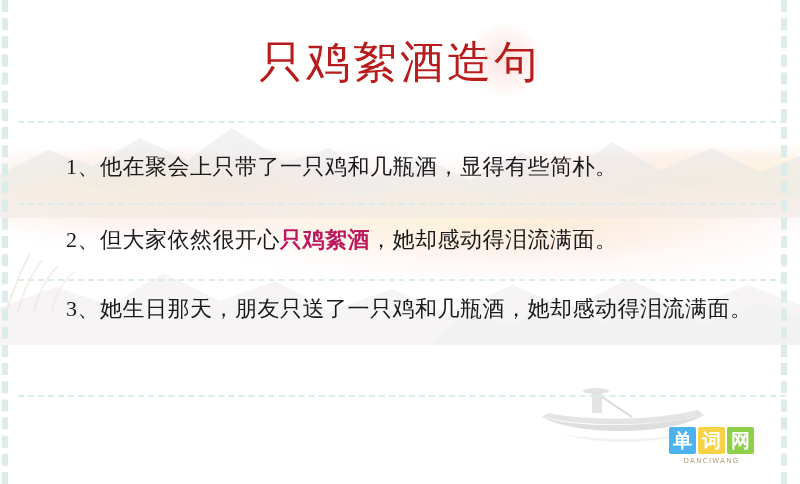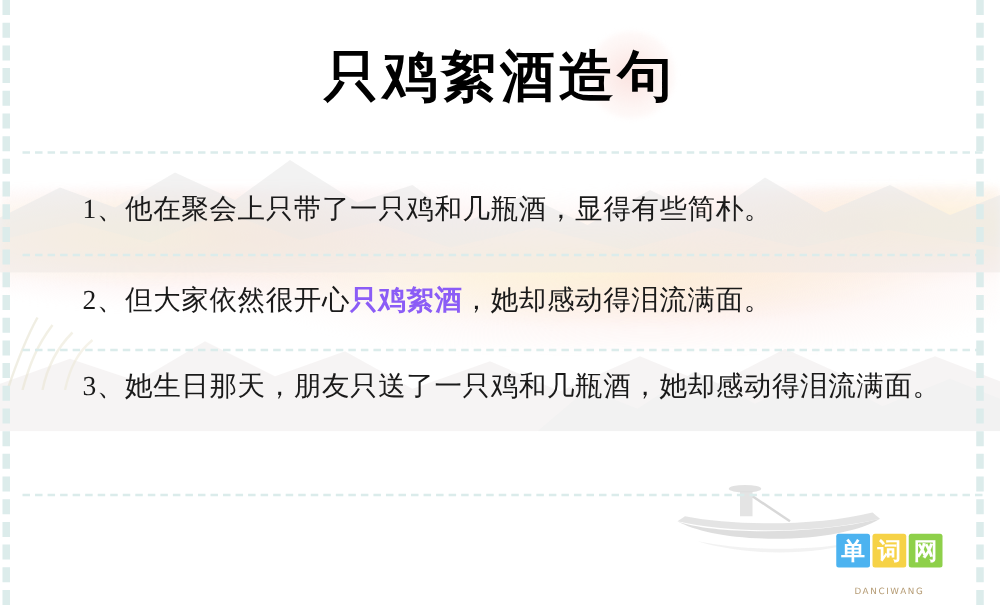--- a/index.html
+++ b/index.html
@@ -127,45 +127,45 @@
     z-index: 2;
   }
 
   .title {
     position: absolute;
     left: 0;
     top: 33px;
     width: 800px;
     text-align: center;
     font-family: "DejaVu Serif", "Liberation Serif", serif;
-    font-weight: bold;
+    font-weight: normal;
     font-size: 44px;
     line-height: 58px;
     letter-spacing: 3px;
-    color: #000000;
+    color: #b91c1c;
     white-space: nowrap;
   }
 
   .sentence {
     position: absolute;
     left: 22px;
     width: 756px;
     font-family: Liberation Serif, serif;
     font-size: 22px;
     line-height: 38px;
     color: #1a1a1a;
     letter-spacing: 0.5px;
     margin-left: 44px;
   }
   .sentence.s1 { top: 148px; }
   .sentence.s2 { top: 221px; }
   .sentence.s3 { top: 290px; }
 
   .kw {
-    color: #8b5cf6;
+    color: #be185d;
     font-weight: bold;
   }
 
   
   .logo {
     position: absolute;
     left: 669px;
     top: 427px;
     width: 92px;
     z-index: 3;
@@ -183,21 +183,21 @@
     font-family: "DejaVu Sans", "Liberation Sans", sans-serif;
     font-weight: bold;
     font-size: 19px;
     color: #ffffff;
     border-radius: 2px;
   }
   .tile.t1 { background: #4cb3f0; }
   .tile.t2 { background: #f6d246; }
   .tile.t3 { background: #8ed04a; }
   .logo-sub {
-    margin-top: 15px;
+    margin-top: 3px;
     width: 85px;
     text-align: center;
     font-family: "DejaVu Sans", "Liberation Sans", sans-serif;
     font-size: 7px;
     letter-spacing: 1.3px;
     color: #b49a72;
   }
 </style>
 </head>
 <body>

